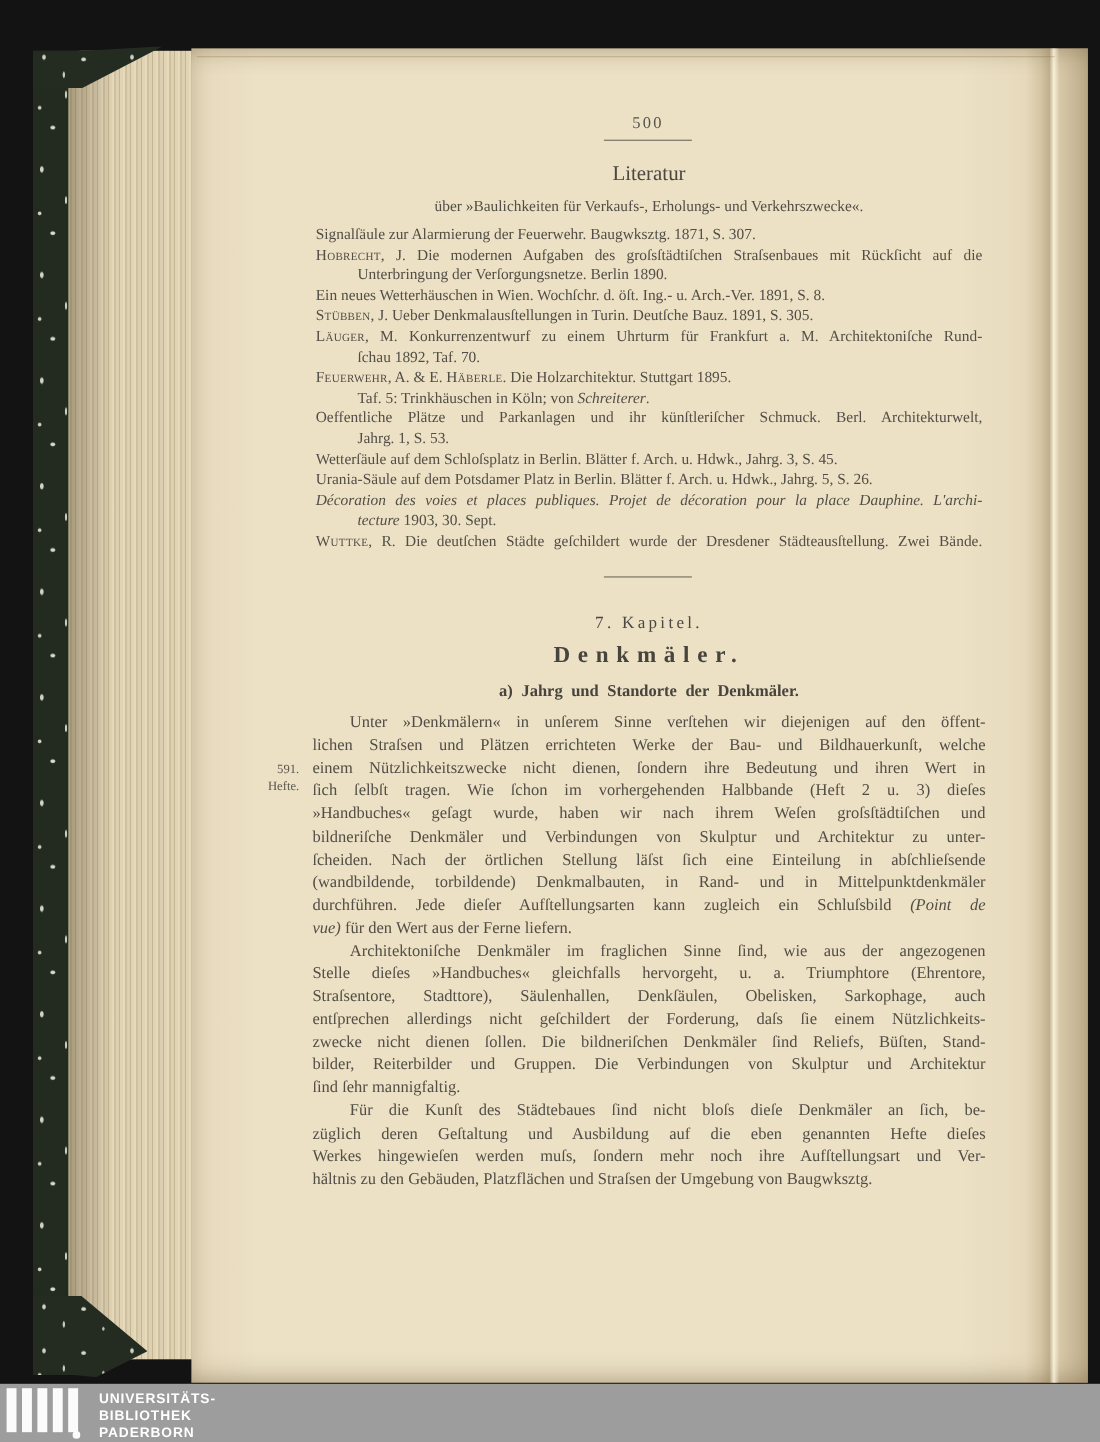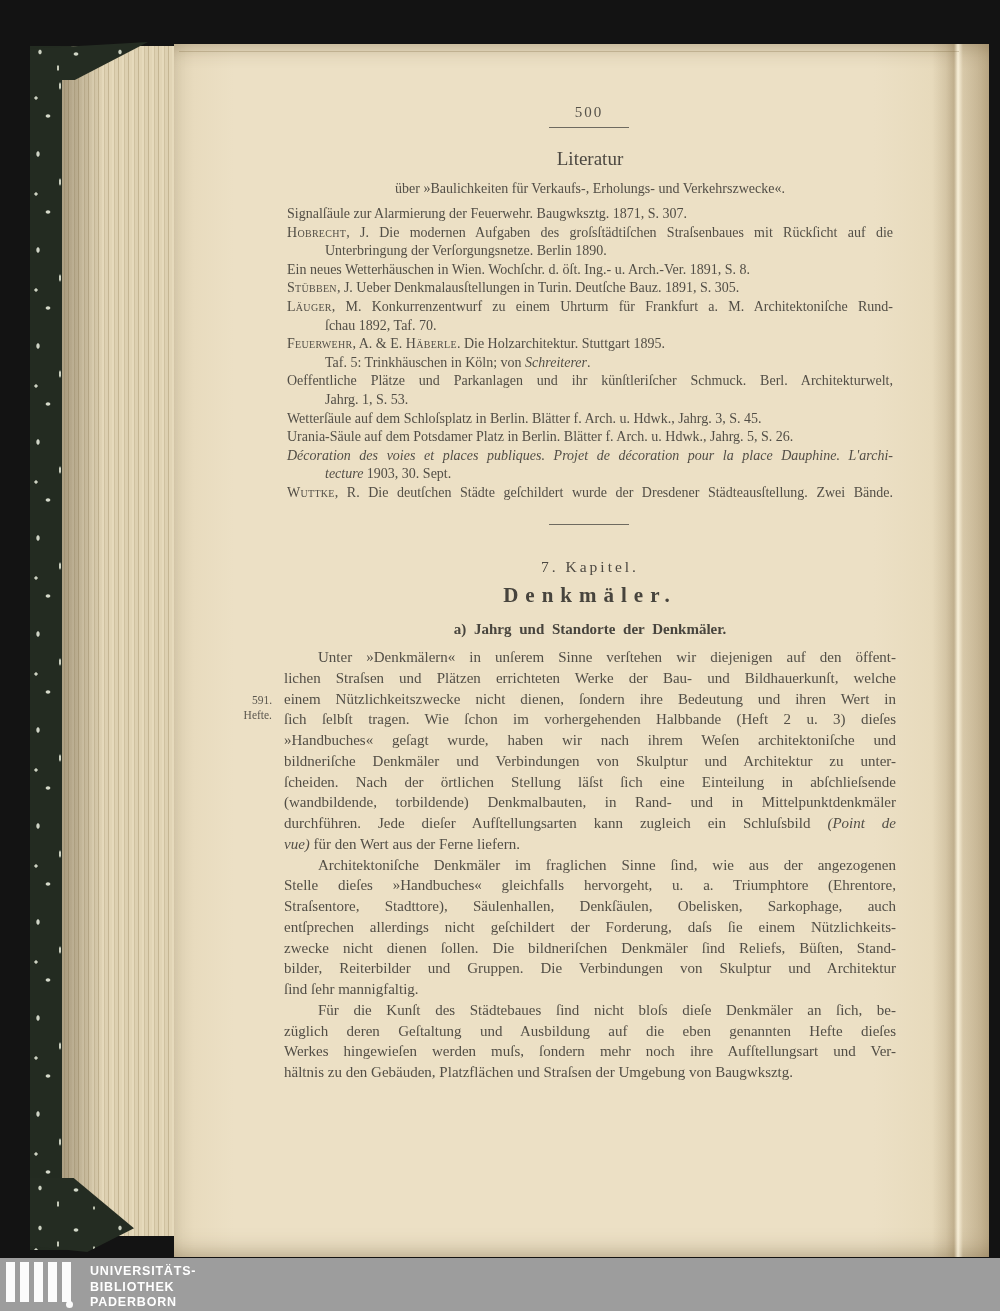--- a/index.html
+++ b/index.html
@@ -130,21 +130,21 @@
       <div>591.</div>
       <div>Hefte.</div>
     </div>
 
     <div class="body-text">
         <div class="para">
           <div class="tl just firstline"><span>Unter »Denkmälern« in unſerem Sinne verſtehen wir diejenigen auf den öffent-</span></div>
           <div class="tl just"><span>lichen Straſsen und Plätzen errichteten Werke der Bau- und Bildhauerkunſt, welche</span></div>
           <div class="tl just"><span>einem Nützlichkeitszwecke nicht dienen, ſondern ihre Bedeutung und ihren Wert in</span></div>
           <div class="tl just"><span>ſich ſelbſt tragen.  Wie ſchon im vorhergehenden Halbbande (Heft 2 u. 3) dieſes</span></div>
-          <div class="tl just"><span>»Handbuches« geſagt wurde, haben wir nach ihrem Weſen architektoniſche und</span></div>
+          <div class="tl just"><span>»Handbuches« geſagt wurde, haben wir nach ihrem Weſen groſsſtädtiſchen und</span></div>
           <div class="tl just"><span>bildneriſche Denkmäler und Verbindungen von Skulptur und Architektur zu unter-</span></div>
           <div class="tl just"><span>ſcheiden.  Nach der örtlichen Stellung läſst ſich eine Einteilung in abſchlieſsende</span></div>
           <div class="tl just"><span>(wandbildende, torbildende) Denkmalbauten, in Rand- und in Mittelpunktdenkmäler</span></div>
           <div class="tl just"><span>durchführen.  Jede dieſer Aufſtellungsarten kann zugleich ein Schluſsbild </span><span class="it">(Point de</span></div>
           <div class="tl"><span class="it">vue)</span><span> für den Wert aus der Ferne liefern.</span></div>
         </div>
         <div class="para">
           <div class="tl just firstline"><span>Architektoniſche Denkmäler im fraglichen Sinne ſind, wie aus der angezogenen</span></div>
           <div class="tl just"><span>Stelle dieſes »Handbuches« gleichfalls hervorgeht, u. a. Triumphtore (Ehrentore,</span></div>
           <div class="tl just"><span>Straſsentore, Stadttore), Säulenhallen, Denkſäulen, Obelisken, Sarkophage, auch</span></div>

